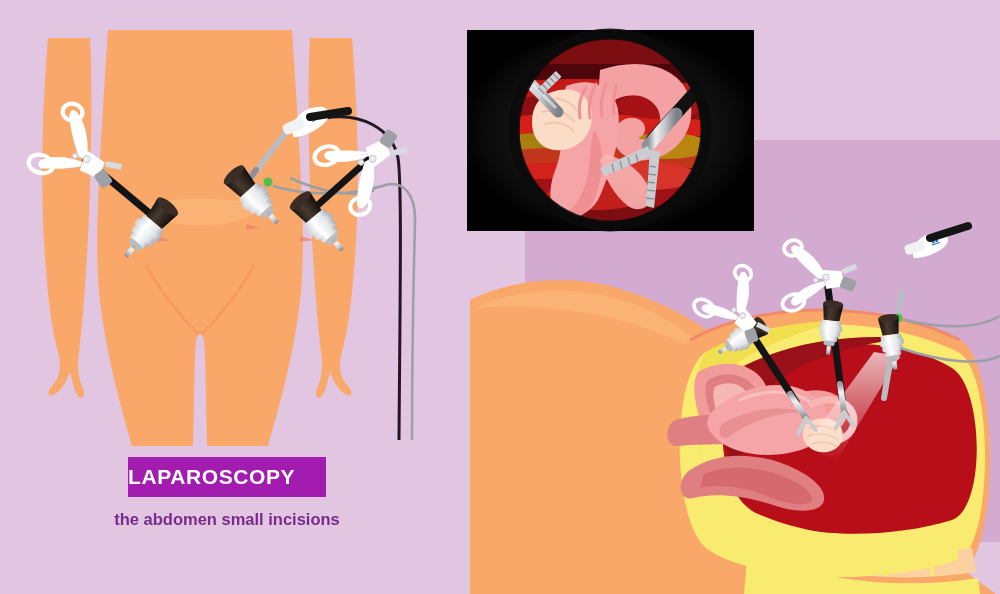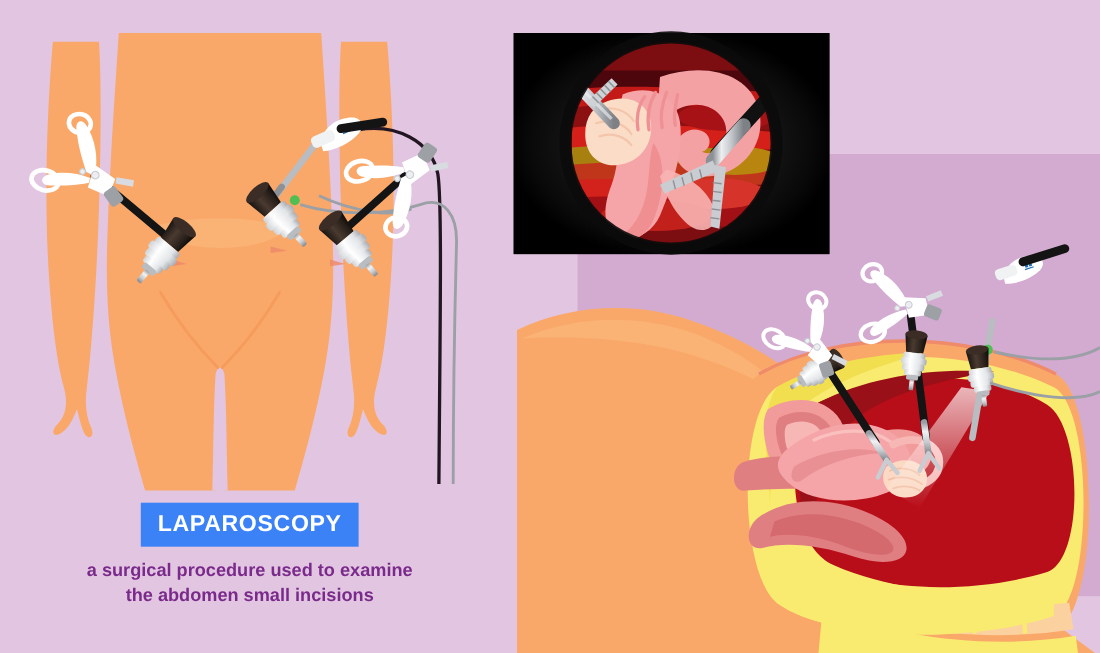--- a/index.html
+++ b/index.html
@@ -9,21 +9,21 @@
     background:#e2c6e1;
     position:relative;
   }
   #stage{position:absolute;left:0;top:0;width:1000px;height:594px;}
   #stage svg{display:block;}
   .txt{ -webkit-user-select:none; user-select:none; }
 
   
   #title-badge{
     position:absolute; left:128px; top:457px; width:198px; height:40px;
-    background:#3b82f6; display:flex; align-items:center; justify-content:center;
+    background:#a21caf; display:flex; align-items:center; 
   }
   #title-badge span{
     color:#ffffff; font-size:21px; font-weight:bold; letter-spacing:.6px;
     font-family:"Liberation Sans", sans-serif;
   }
   
   #caption{
     position:absolute; left:36px; top:508px; width:382px;
     text-align:center; color:#7a2a8a; font-size:16.5px; font-weight:bold;
     line-height:22px; font-family:"Liberation Sans", sans-serif;
@@ -409,15 +409,14 @@
     </g>
   </g>
 </svg>
 </div>
 
 <div id="title-badge">
   <span class="txt">LAPAROSCOPY</span>
 </div>
 
 <div id="caption" class="txt">
-  <div>a surgical procedure used to examine</div>
   <div>the abdomen small incisions</div>
 </div>
 
 </body></html>

